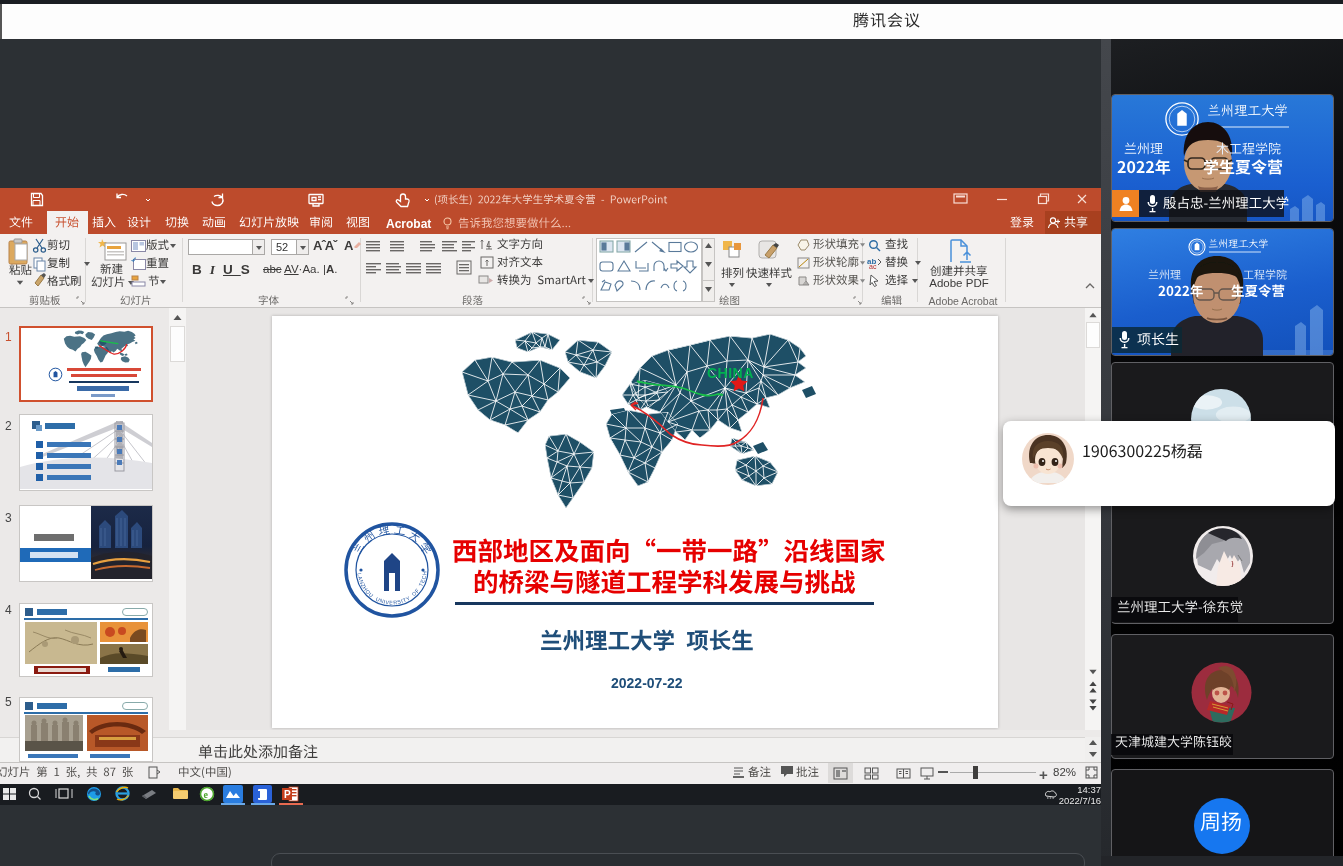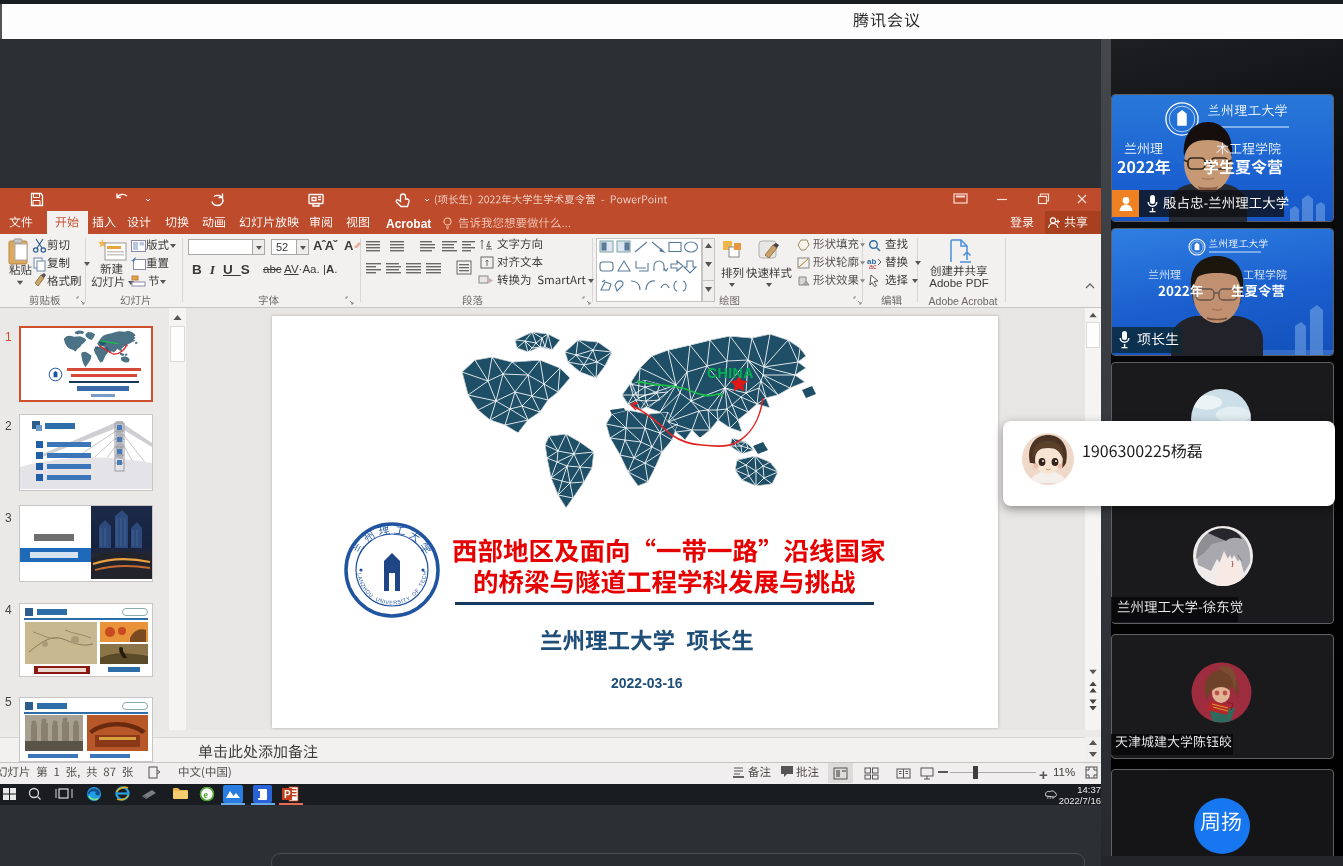--- a/index.html
+++ b/index.html
@@ -368,21 +368,21 @@
       <path d="M7.5 2v9M3 4.5h2.5M3 6.5h2.5M9.5 4.5H12M9.5 6.5H12"></path>
     </svg>
     <svg class="a" style="left:920px;top:767px" width="14" height="13" viewBox="0 0 14 13" stroke="#555" fill="none">
       <rect x="1" y="1" width="12" height="8"></rect>
       <path d="M4 12h6M7 9v3"></path>
     </svg>
     <div class="a" style="left:938px;top:771px;width:10px;height:2px;background:#555"></div>
     <div class="a" style="left:950px;top:772px;width:86px;height:1px;background:#aaa"></div>
     <div class="a" style="left:973px;top:766px;width:5px;height:13px;background:#3f3e3d"></div>
     <div class="a" style="left:1039px;top:766px;width:11px;height:11px;color:#555;font-size:15px;font-weight:bold">+</div>
-    <div class="a" style="left:1053px;top:766px;width:30px;height:12px;color:#3f3e3d;font-size:11.5px">11%</div>
+    <div class="a" style="left:1053px;top:766px;width:30px;height:12px;color:#3f3e3d;font-size:11.5px">82%</div>
     <svg class="a" style="left:1085px;top:766px" width="13" height="13" viewBox="0 0 13 13" stroke="#555" fill="none">
       <rect x="1" y="1" width="11" height="11"></rect>
       <path d="M4 1v3h-3M9 1v3h3M4 12V9h-3M9 12V9h3" stroke-width="1"></path>
     </svg>
     <div class="a" style="left:0;top:784px;width:1101px;height:21px;background:#191c20"></div>
     <svg class="a" style="left:2px;top:786px" width="300" height="17" viewBox="0 0 300 17">
 <g fill="#e8e8e8">
         <rect x="1" y="2" width="6" height="5.5"></rect>
         <rect x="8" y="2" width="6" height="5.5"></rect>
         <rect x="1" y="8.5" width="6" height="5.5"></rect>
@@ -690,21 +690,21 @@
 <circle cx="48" cy="49" r="46" fill="#fff" stroke="#2054a0" stroke-width="3.5"></circle>
 <circle cx="48" cy="49" r="36" fill="none" stroke="#2054a0" stroke-width="1.2"></circle>
 <path id="arcb" d="M13.5 49a34.5 34.5 0 0069 0" fill="none"></path>
 <text font-size="5.3" fill="#2054a0" font-family="Liberation Sans" letter-spacing="0.55"><textPath href="#arcb" startOffset="3%">LANZHOU&nbsp;&nbsp;UNIVERSITY&nbsp;&nbsp;OF&nbsp;&nbsp;TECHNOLOGY</textPath></text>
 <path d="M40 70V40l8-8 8 8v30h-5V52h-6v18z" fill="#1f4586"></path>
 <path d="M48 32l8 8v6l-8-8-8 8v-6z" fill="#1f4586" opacity=".0"></path>
 <circle cx="17" cy="49" r="1.6" fill="#2054a0"></circle>
       <circle cx="79" cy="49" r="1.6" fill="#2054a0"></circle>
 </svg>
     <div class="a" style="left:455px;top:602px;width:419px;height:3px;background:#17375e"></div>
-    <div class="a" style="left:611px;top:675px;width:80px;height:16px;color:#1f4e79;font-size:14px;font-weight:bold;font-family:'Liberation Sans',sans-serif">2022-03-16</div>
+    <div class="a" style="left:611px;top:675px;width:80px;height:16px;color:#1f4e79;font-size:14px;font-weight:bold;font-family:'Liberation Sans',sans-serif">2022-07-22</div>
     <div class="a" style="left:5px;top:330px;width:12px;height:14px;color:#c8502e;font-size:12px;font-family:'Liberation Sans',sans-serif">1</div>
     <div class="a" style="left:5px;top:419px;width:12px;height:14px;color:#444;font-size:12px;font-family:'Liberation Sans',sans-serif">2</div>
     <div class="a" style="left:5px;top:511px;width:12px;height:14px;color:#444;font-size:12px;font-family:'Liberation Sans',sans-serif">3</div>
     <div class="a" style="left:5px;top:603px;width:12px;height:14px;color:#444;font-size:12px;font-family:'Liberation Sans',sans-serif">4</div>
     <div class="a" style="left:5px;top:695px;width:12px;height:14px;color:#444;font-size:12px;font-family:'Liberation Sans',sans-serif">5</div>
     <div class="a" style="left:19px;top:326px;width:134px;height:76px;background:#fff;border:2px solid #d0502e;overflow:hidden">
       <svg class="a" style="left:31px;top:2px" width="95" height="38" viewBox="0 0 366 182">
         <path d="M12,42 25,30 42,27 62,32 90,30 110,38 120,48 108,62 98,70 90,82 78,90 68,103 55,95 40,90 28,80 18,65Z" fill="#1e4f66" opacity=".8"></path>
         <path d="M65,10 82,2 98,4 110,10 102,20 90,17 78,22 67,18Z" fill="#1e4f66" opacity=".8"></path>
         <path d="M115,22 128,10 148,12 162,22 155,36 146,48 130,42 118,32Z" fill="#1e4f66" opacity=".8"></path>

